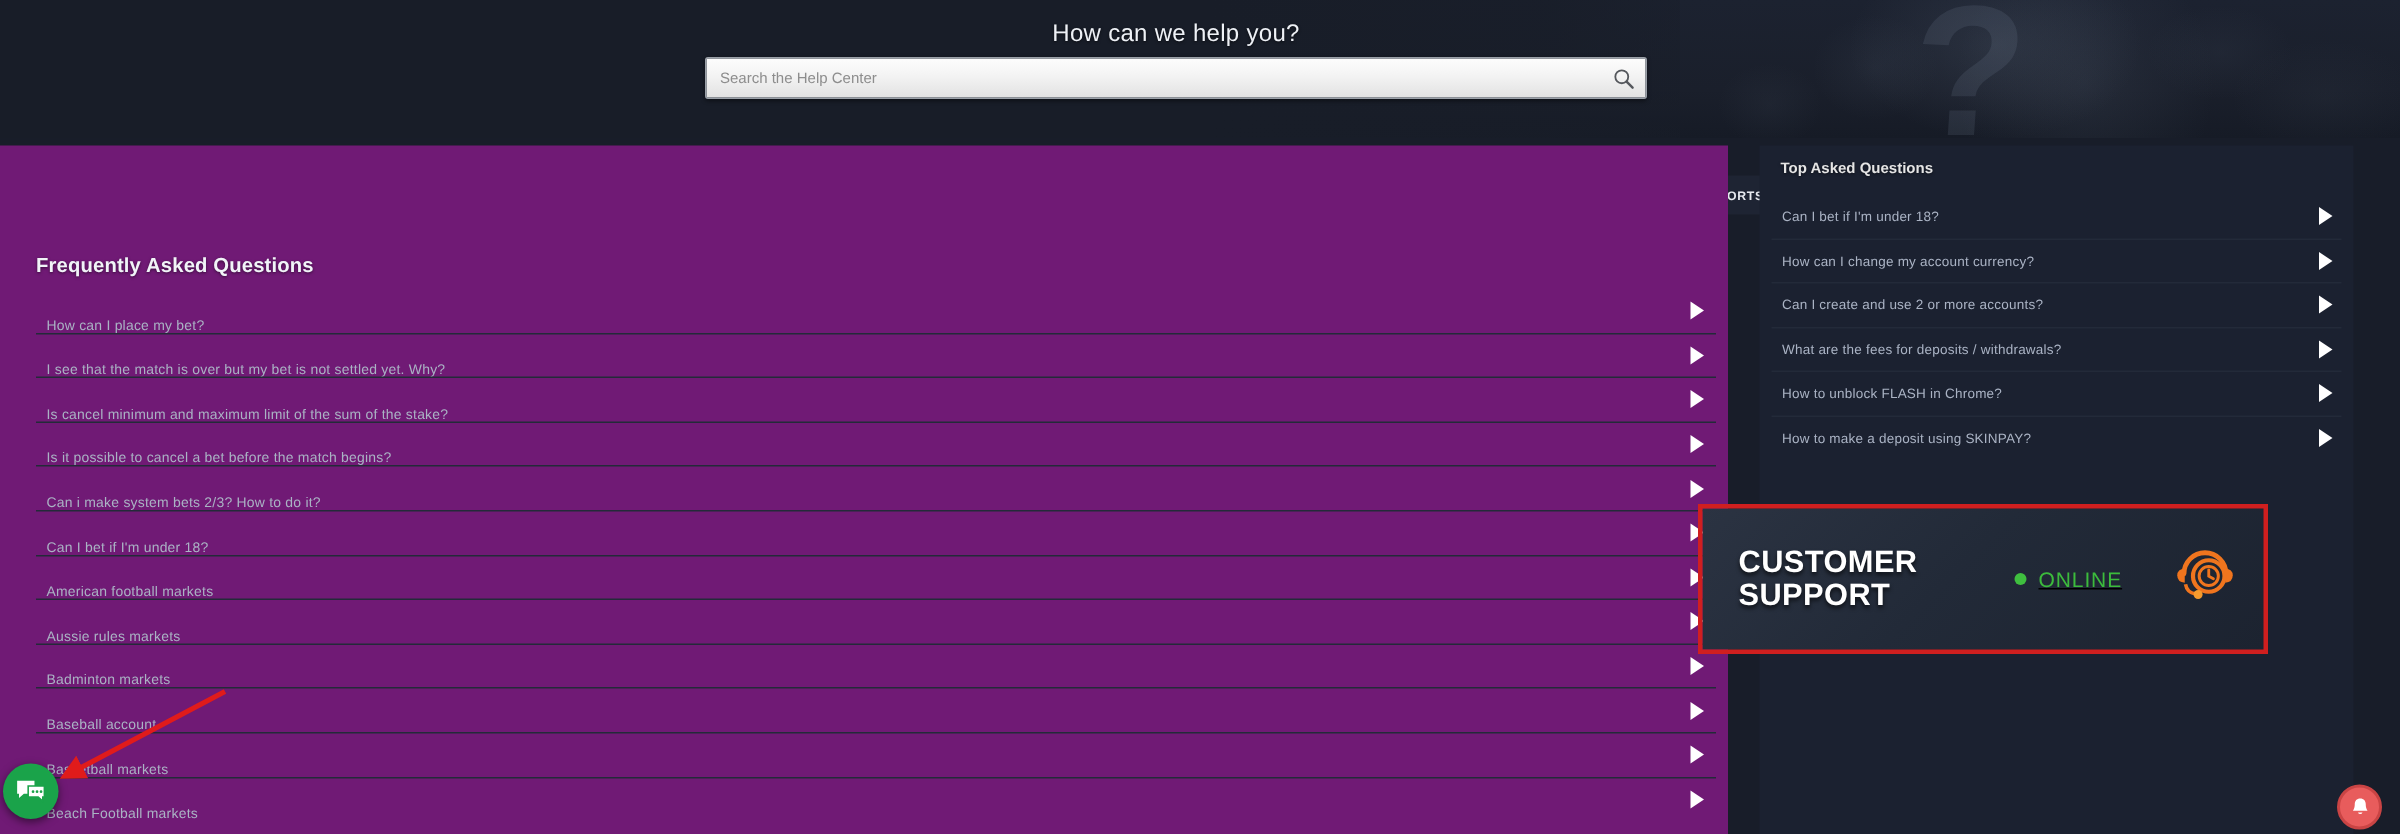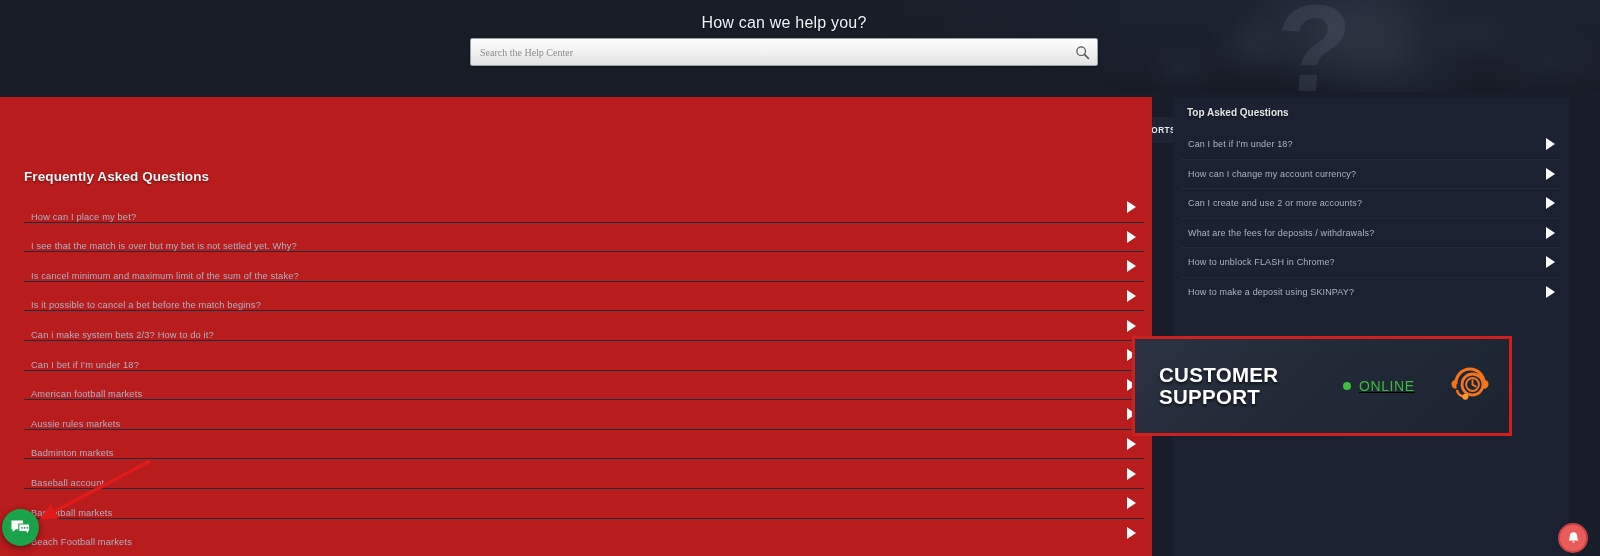--- a/index.html
+++ b/index.html
@@ -78,21 +78,21 @@
     box-shadow: 0 1px 3px rgba(0,0,0,.45);
     display: flex;
     align-items: center;
   }
   .search-input {
     flex: 1;
     height: 14px;
     border: none;
     outline: none;
     background: transparent;
-    font-family: Liberation Serif, serif;
+    font-family: Liberation Sans, sans-serif;
     font-size: 10px;
     color: #2b2b2b;
     padding-left: 9px;
   }
   .search-input::placeholder { color: #8d8d8d; }
   .search-btn {
     width: 30px; height: 26px;
     display: flex; align-items: center; justify-content: center;
     background: transparent;
     border: none;
@@ -130,21 +130,21 @@
     padding: 0 22px;
     border-radius: 2px;
     box-shadow: 0 1px 2px rgba(0,0,0,.4);
   }
 
   
   .main-panel {
     position: absolute;
     left: 0; top: 97px;
     width: 1152px; height: 459px;
-    background: #b91c1c;
+    background: #701a75;
   }
   .faq-heading {
     position: absolute;
     left: 24px; top: 72px;
     color: #f1f4f8;
     font-size: 13.5px;
     font-weight: bold;
     letter-spacing: .1px;
     text-shadow: 0 1px 2px rgba(0,0,0,.5);
   }

